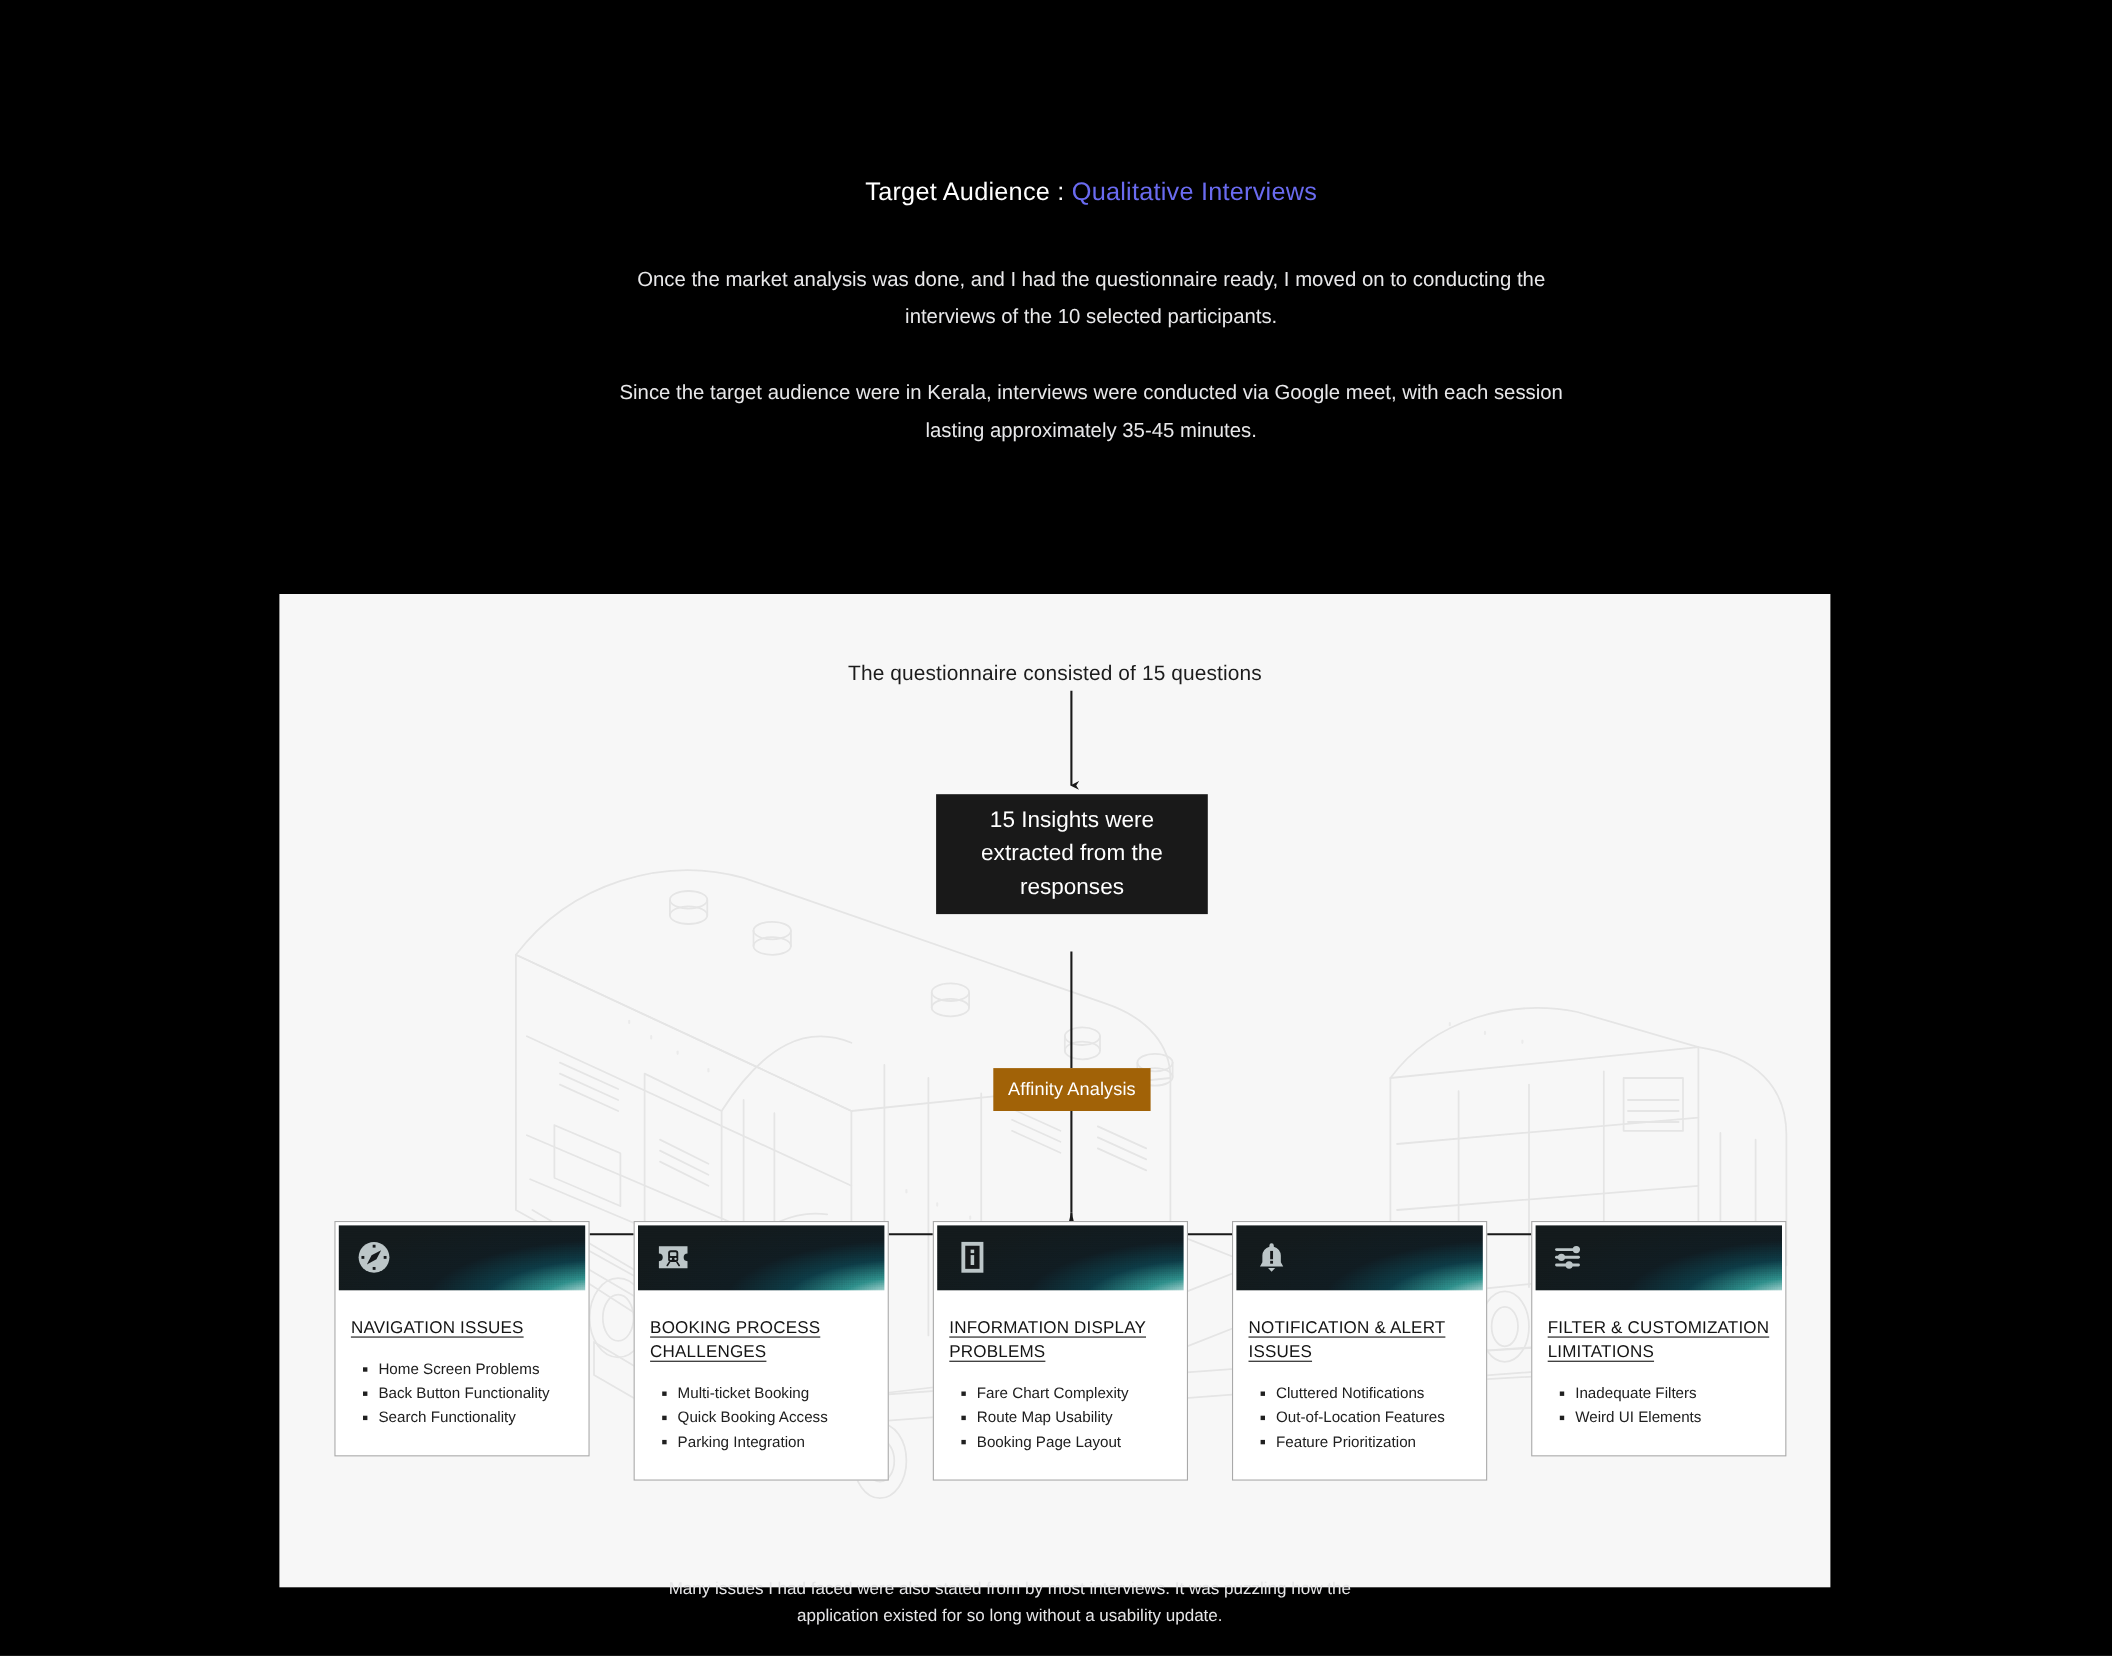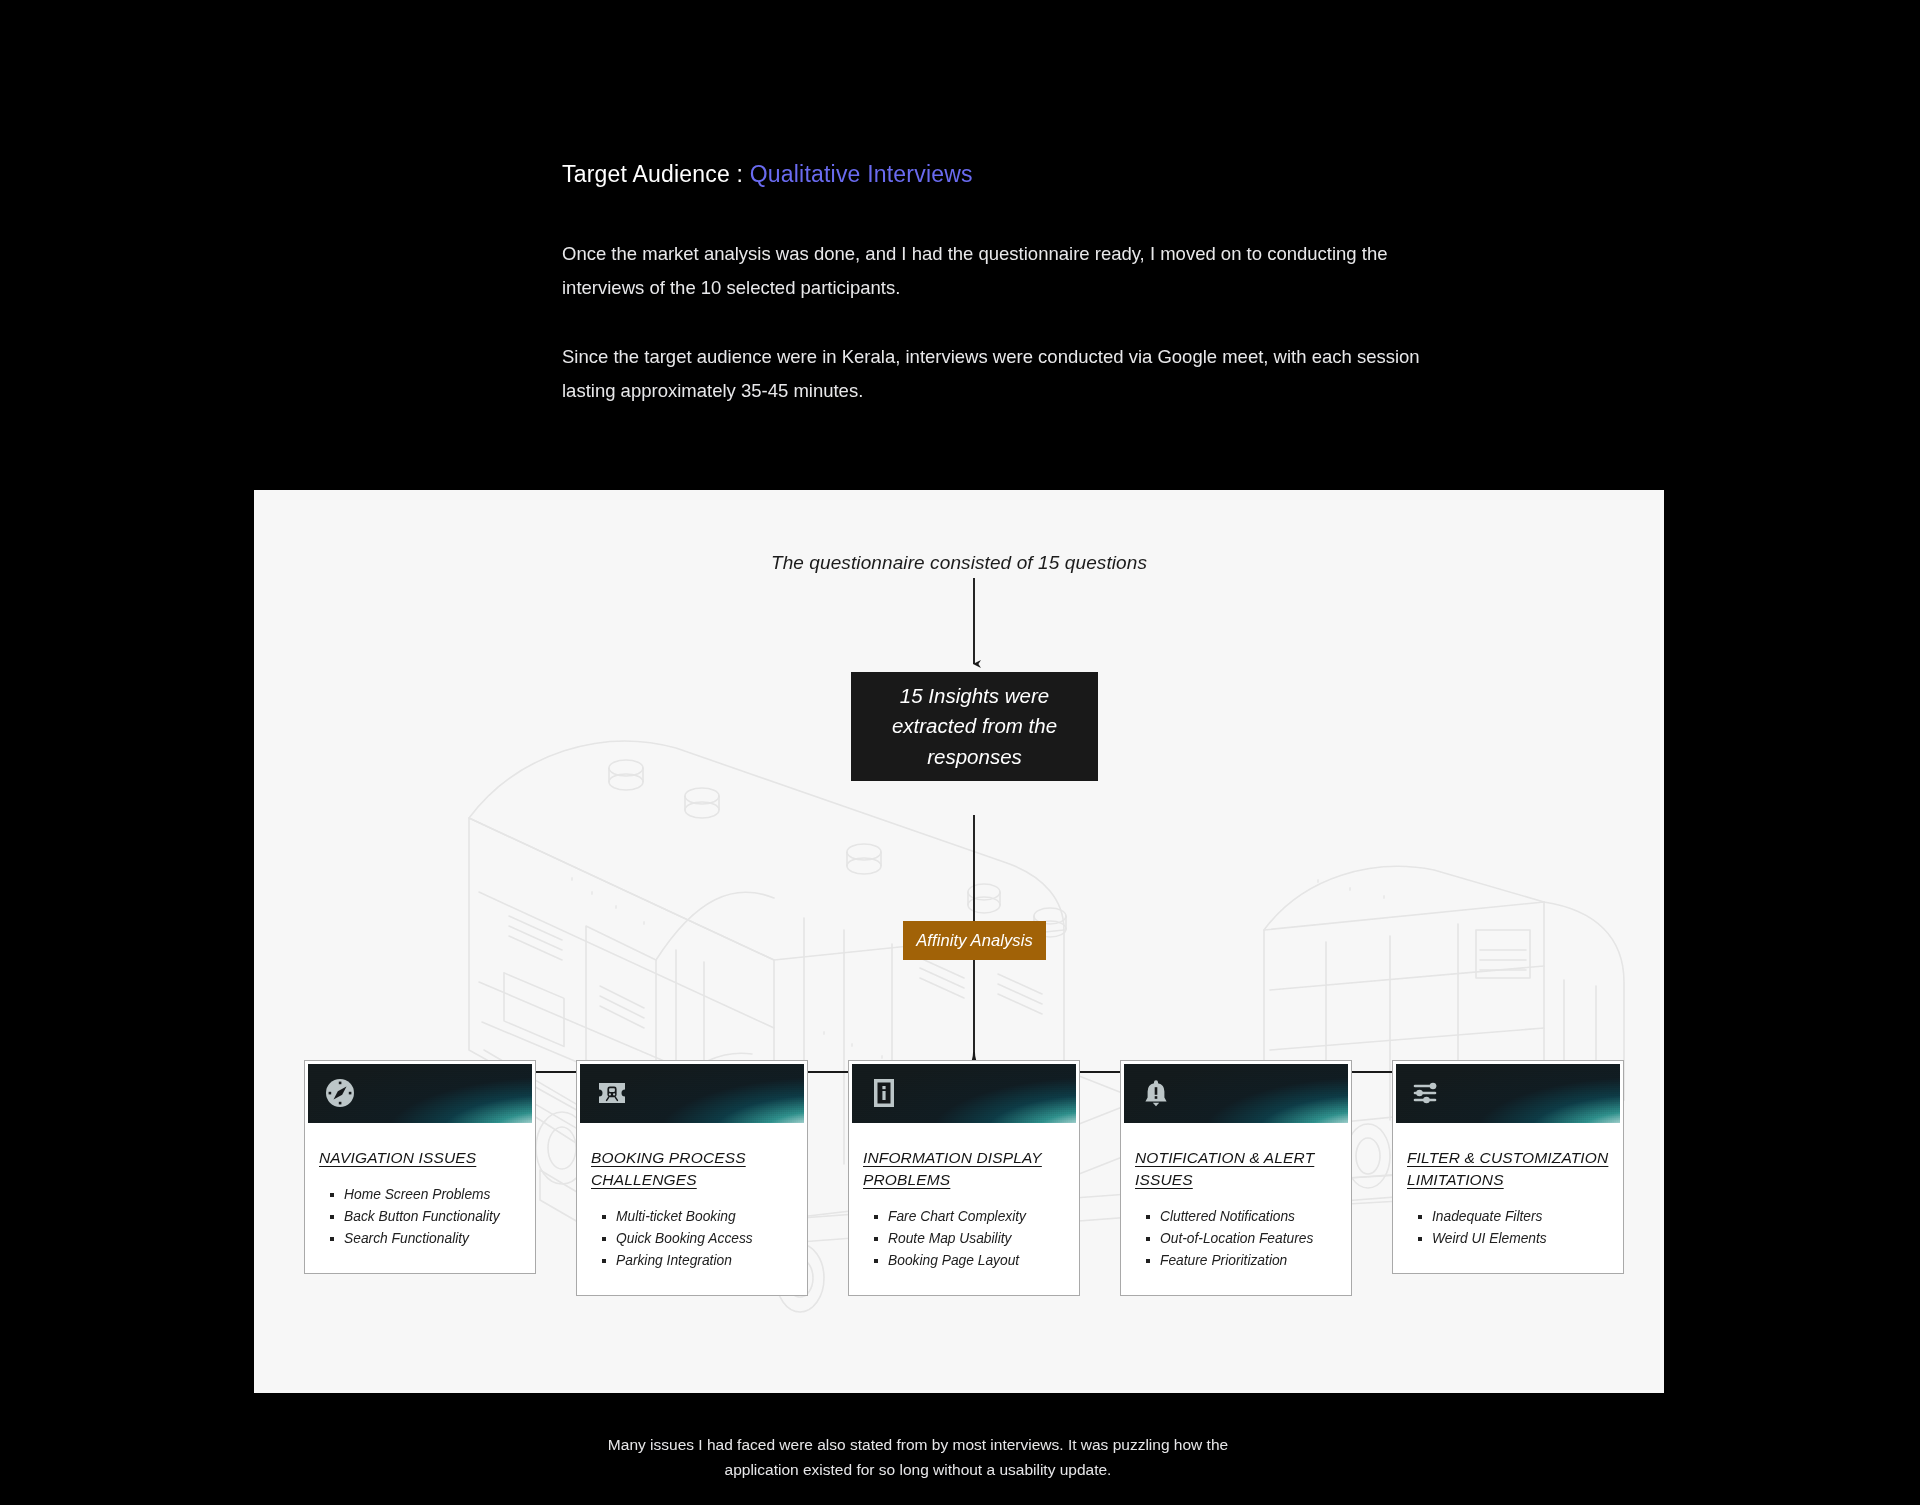--- a/index.html
+++ b/index.html
@@ -19,20 +19,21 @@
     height: 1505px;
     background: #000000;
   }
 
   
   .intro {
     position: absolute;
     left: 562px;
     top: 160px;
     width: 860px;
+    text-align: center;
   }
 
   .intro-heading {
     font-size: 23px;
     letter-spacing: 0.2px;
     color: #ffffff;
     font-weight: 400;
     line-height: 1.3;
     white-space: nowrap;
   }
@@ -48,26 +49,25 @@
     font-weight: 400;
   }
   .intro-para.second {
     margin-top: 36px;
   }
 
   
   .panel {
     position: absolute;
     left: 254px;
-    top: 490px;
+    top: 540px;
     width: 1410px;
     height: 903px;
     background: #f7f7f7;
     overflow: hidden;
-    font-style: italic;
   }
 
   
   .panel-watermark {
     position: absolute;
     left: 50px;
     top: 140px;
     width: 1340px;
     height: 700px;
     opacity: 0.85;

